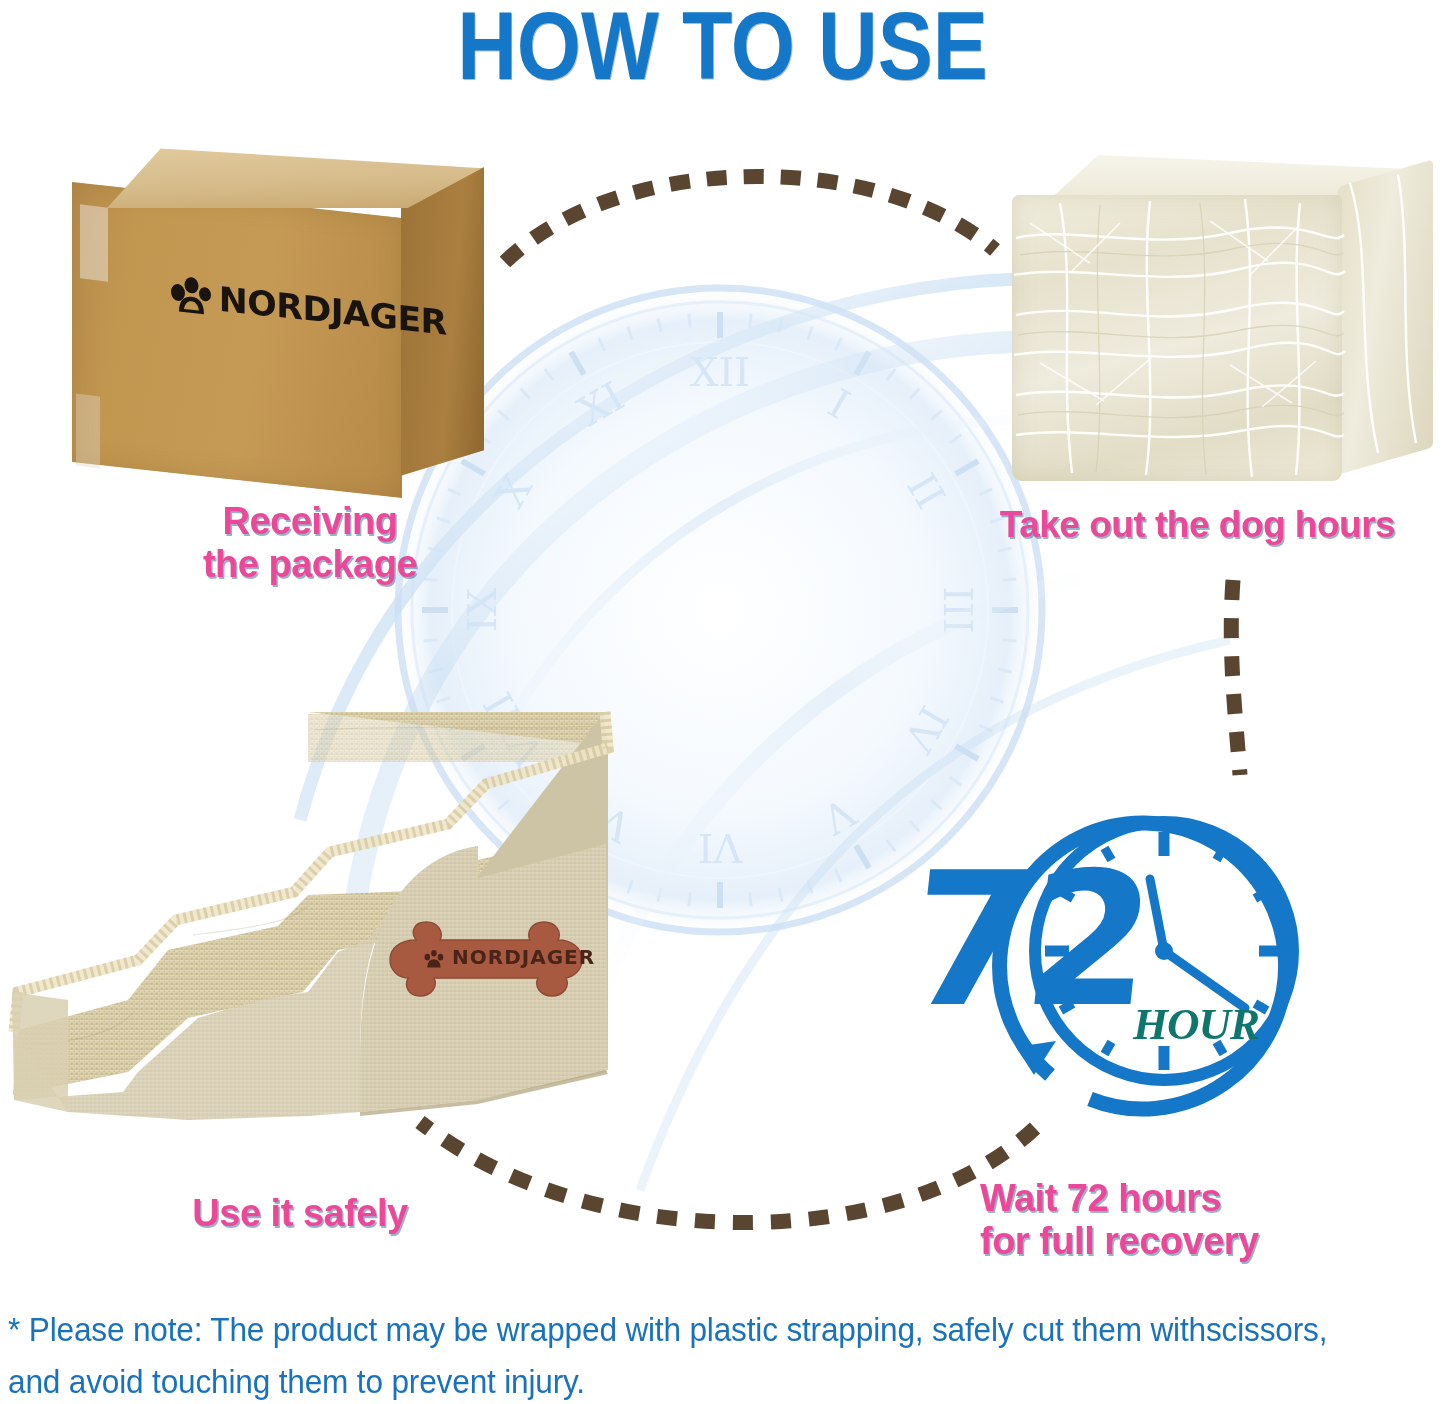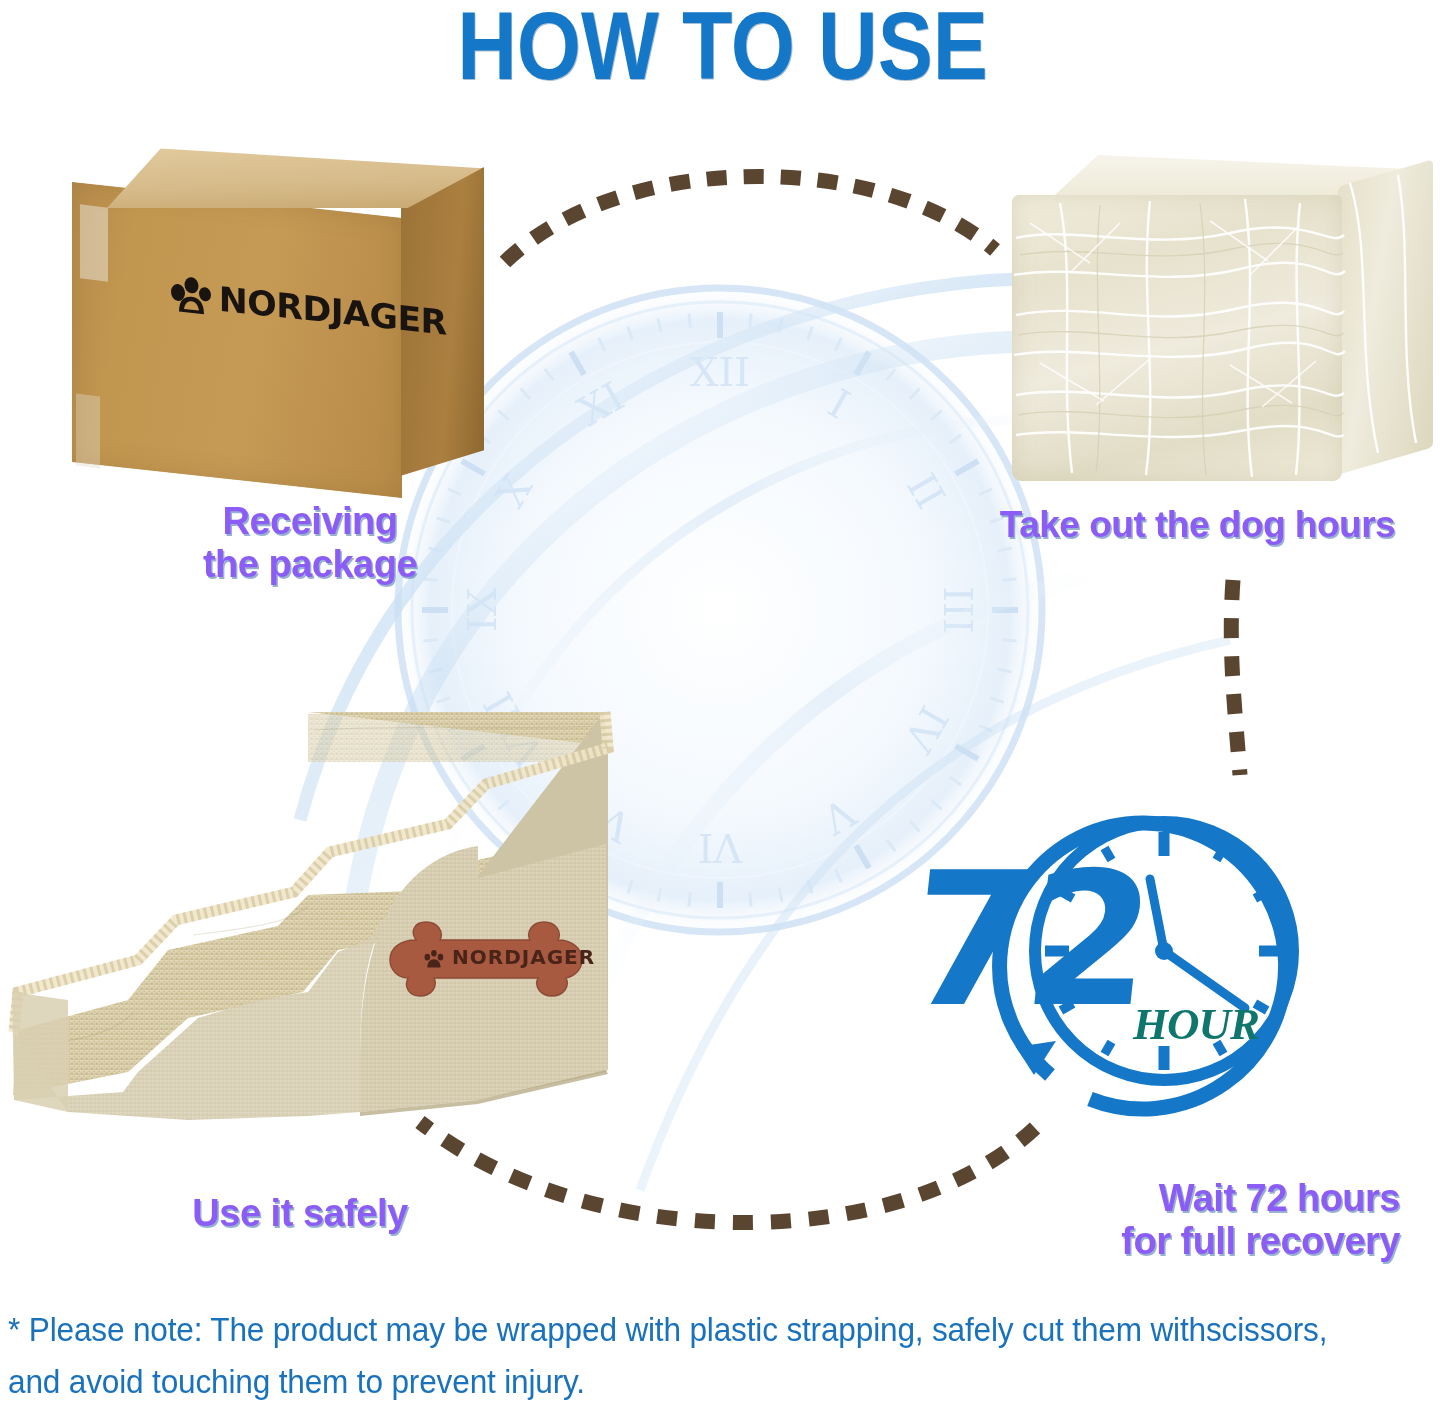--- a/index.html
+++ b/index.html
@@ -26,32 +26,32 @@
     letter-spacing:0px;
     transform:scaleX(0.86);
     transform-origin:50% 0;
     white-space:nowrap;
     text-shadow:1px 1px 0 rgba(10,70,130,.35);
   }
 
   
   .caption{
     position:absolute;
-    color:#8b5cf6;
+    color:#ec4899;
     font-weight:bold;
     font-size:38px;
     line-height:43px;
     text-shadow:1.5px 1.5px 0 rgba(25,85,150,.45);
     white-space:pre-line;
     letter-spacing:-0.5px;
   }
   #cap-receiving{left:100px;top:500px;width:420px;text-align:center;}
   #cap-takeout{left:950px;top:503px;width:495px;text-align:center;font-size:37px;}
   #cap-usesafely{left:70px;top:1192px;width:460px;text-align:center;}
-  #cap-wait{left:980px;top:1177px;width:420px;text-align:right;}
+  #cap-wait{left:980px;top:1177px;width:420px;text-align:left;}
 
   
   #note{
     position:absolute;left:8px;top:1303px;width:1420px;
     color:#1a72bc;
     font-size:34px;
     line-height:52px;
     font-weight:400;
     transform:scaleX(0.93);
     transform-origin:0 0;

